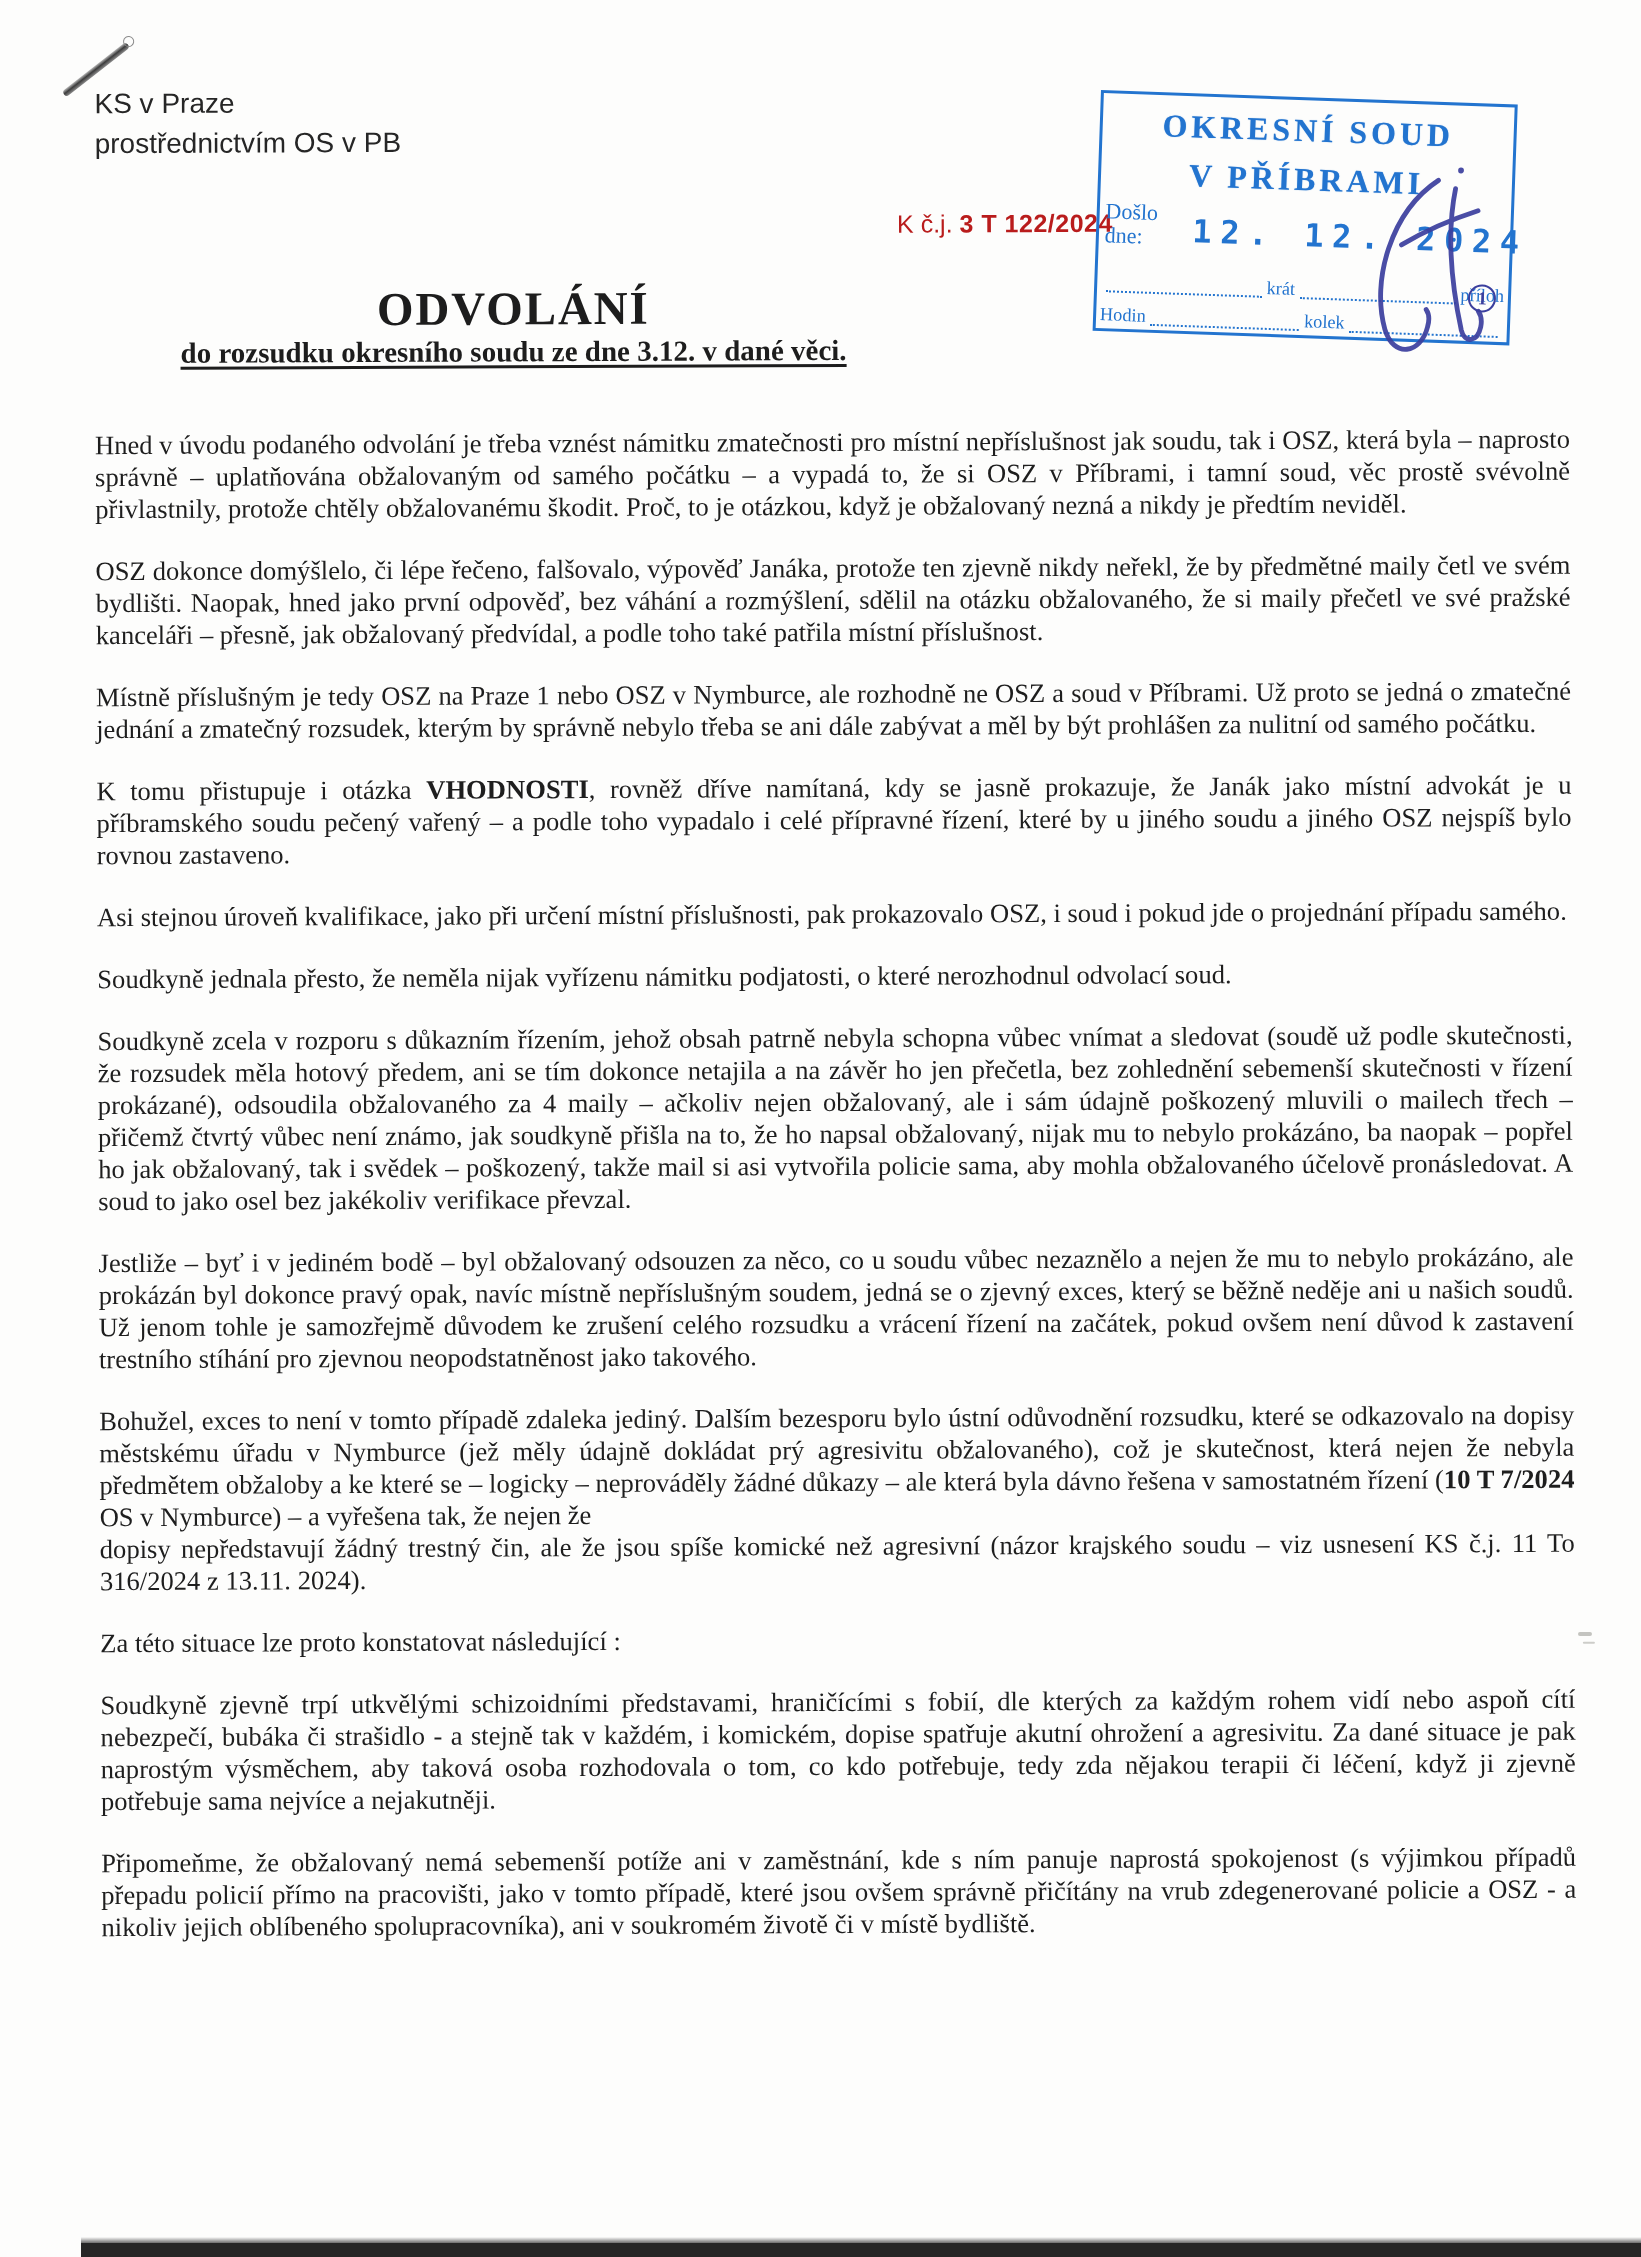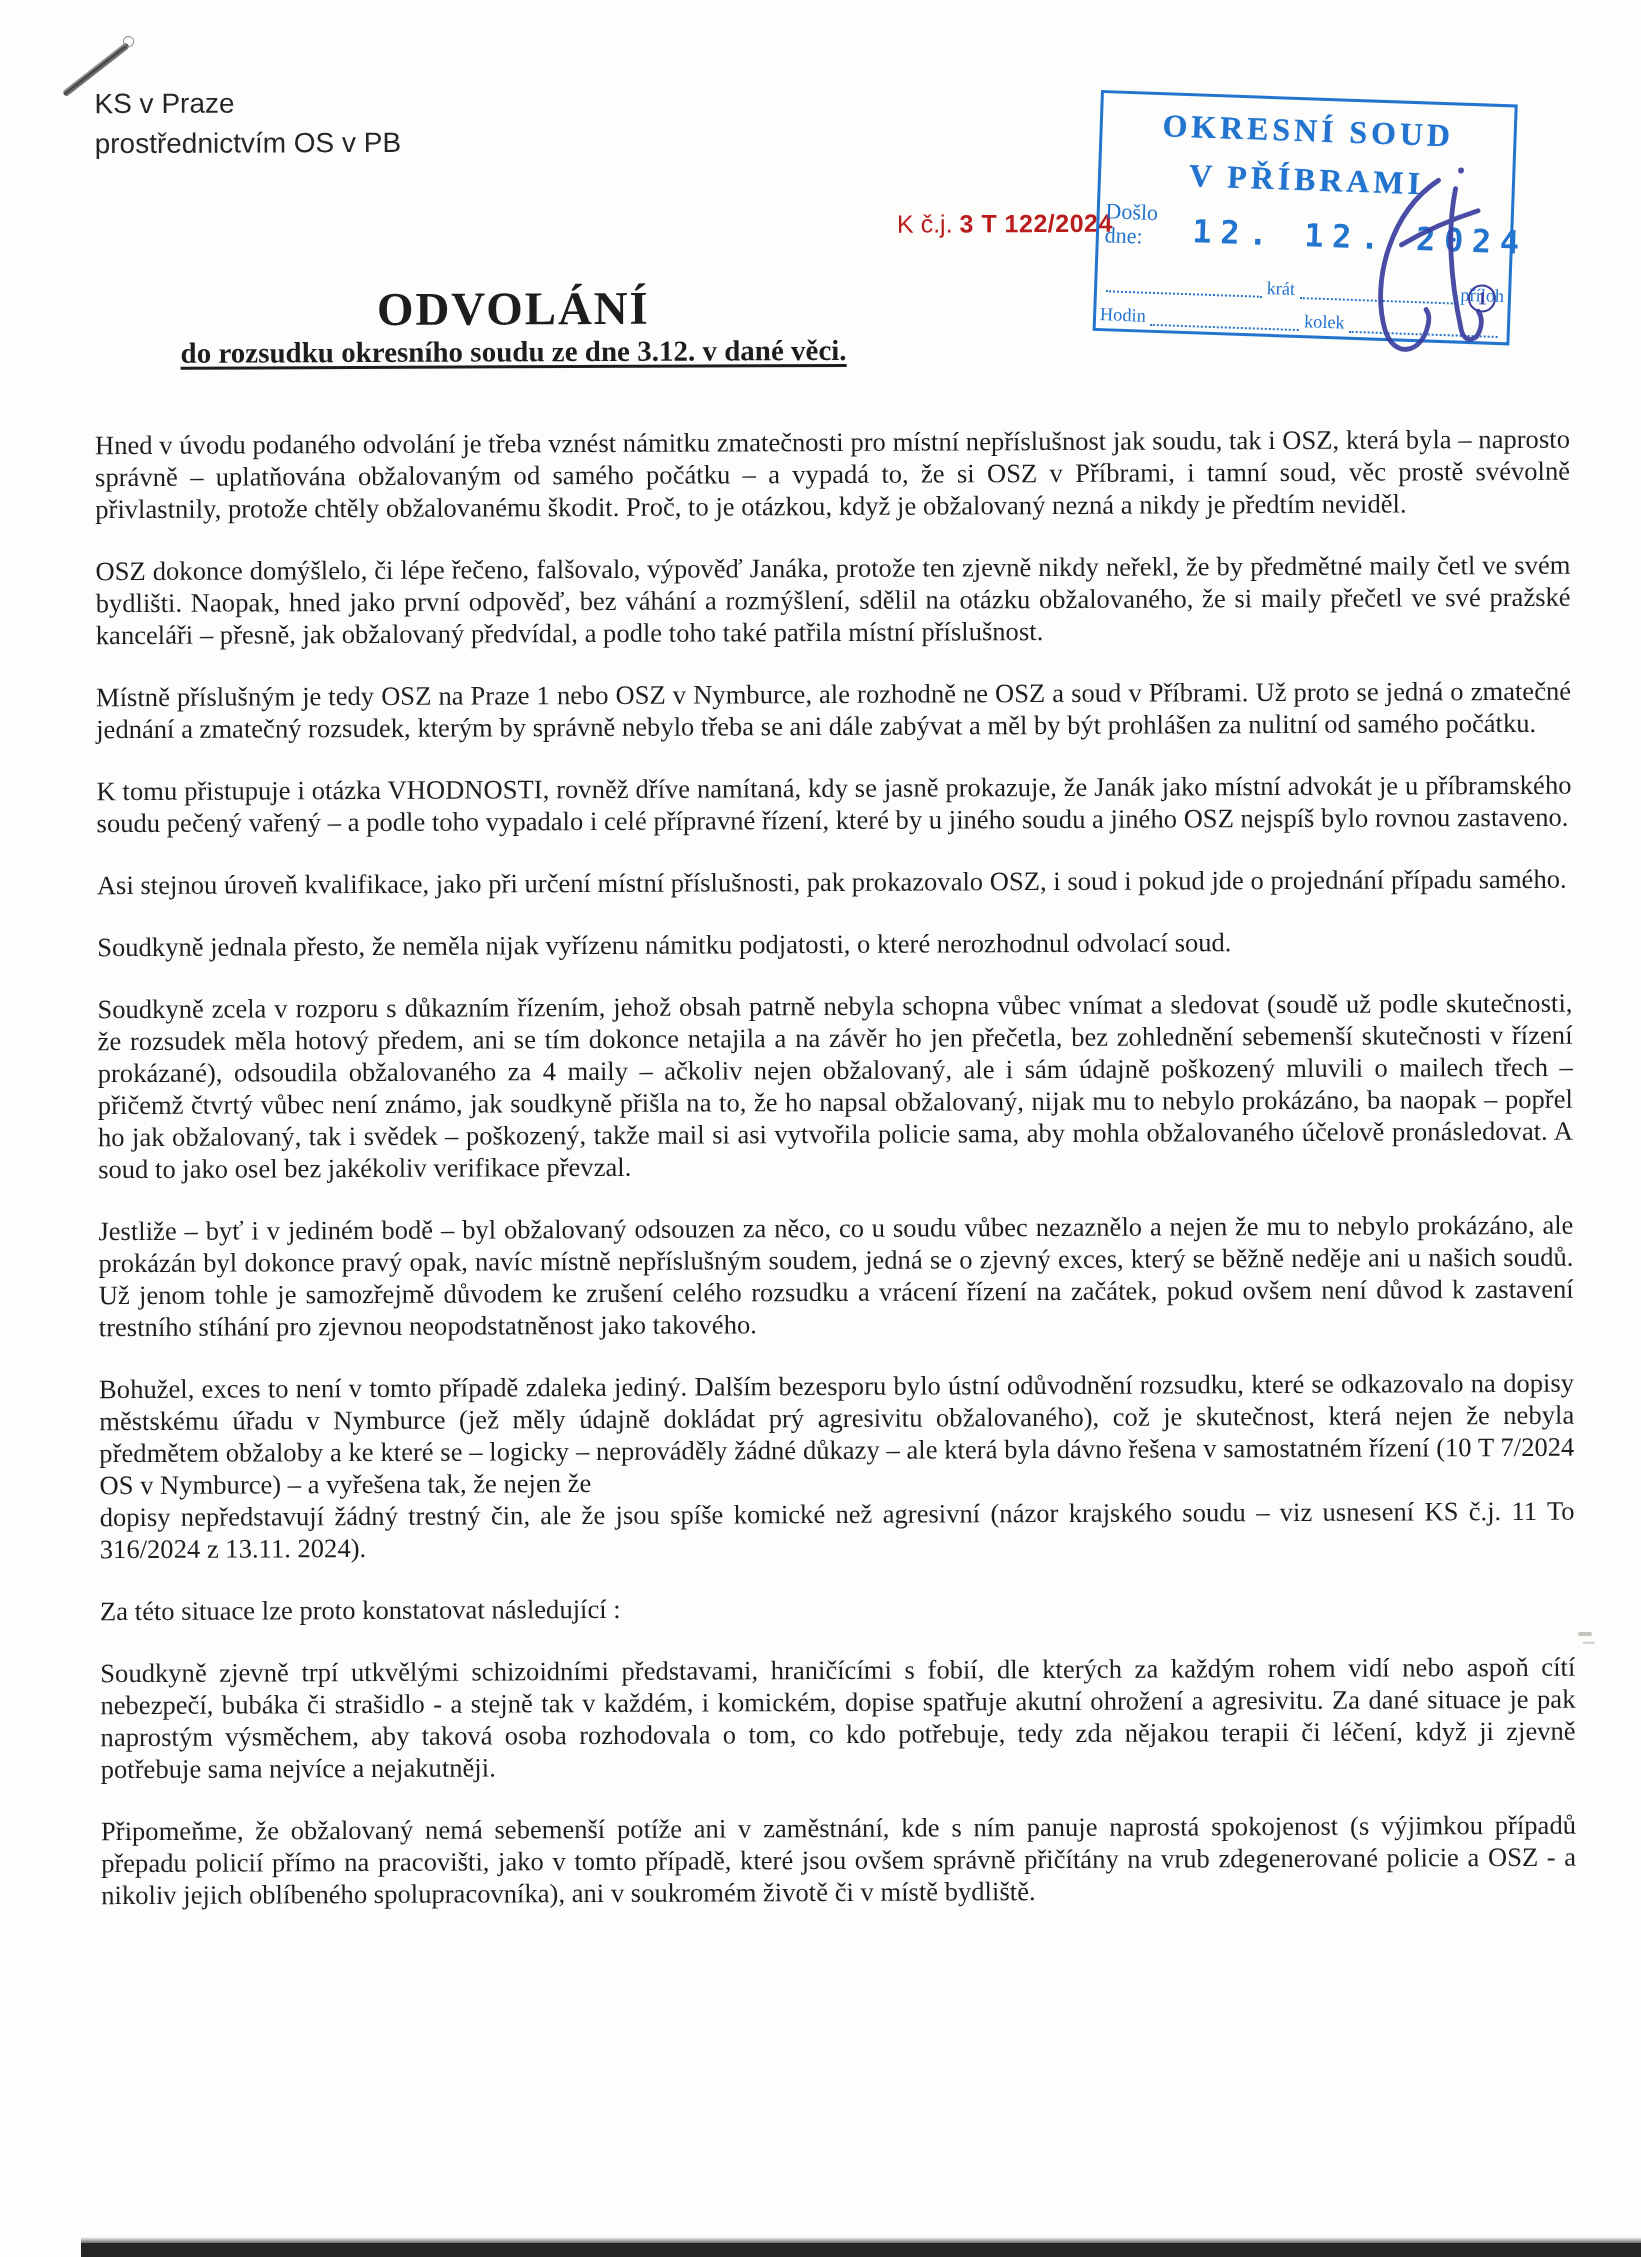--- a/index.html
+++ b/index.html
@@ -56,21 +56,21 @@
     font-size:29px; font-weight:bold; margin-top:1.9px;
     text-decoration:underline; text-decoration-thickness:2.9px; text-underline-offset:3.9px;
   }
 
   .body-text {
     position:absolute; top:426px; left:93px; width:1475px;
     font-size:26.6px; line-height:32px; text-align:justify;
     color:#1e1e1e;
   }
   .para { margin-bottom:30px; }
-  .bold { font-weight:normal; }
+  .bold { font-weight:bold; }
 
   
   .stamp {
     position:absolute; top:90px; left:1101px;
     width:417px; height:241px;
     border:3.9px solid var(--stamp-color,#2374cf);
     transform:rotate(2deg); transform-origin:0 0;
     color:var(--stamp-color,#2374cf);
     background:transparent;
   }

